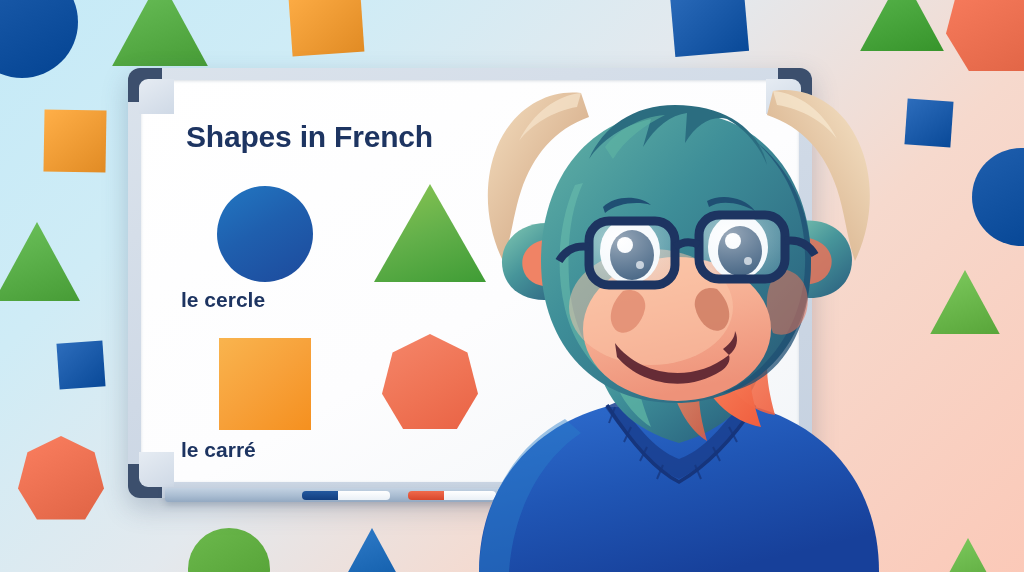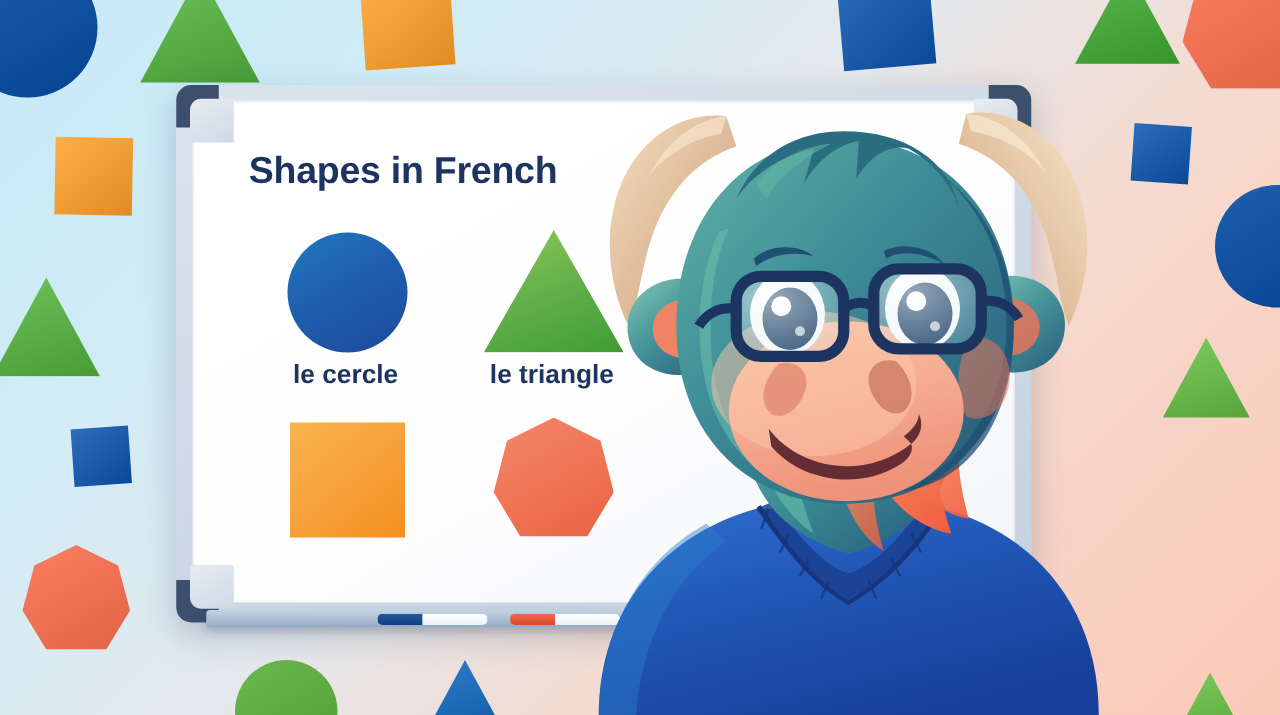--- a/index.html
+++ b/index.html
@@ -9,21 +9,21 @@
   }
   #scene{
     position:relative;width:1024px;height:572px;overflow:hidden;
     background:linear-gradient(135deg,#c5eaf7 0%, #cfecf6 22%, #e3e9ee 45%, #f6d9cd 68%, #fbc9b8 100%);
   }
   
   .bg{position:absolute;}
 
   
   #board{
-    position:absolute;left:141px;top:68px;width:684px;height:430px;
+    position:absolute;left:128px;top:68px;width:684px;height:430px;
     border-radius:12px;
     background:linear-gradient(160deg,#dbe3ec 0%,#cfd9e6 50%,#c5d1e0 100%);
     box-shadow:0 10px 26px rgba(60,80,110,.28);
     text-decoration:underline;
   }
   #board-inner{
     position:absolute;left:13px;top:12px;right:13px;bottom:16px;
     border-radius:7px;
     background:linear-gradient(150deg,#ffffff 0%,#fdfdfe 55%,#f2f5f8 100%);
     box-shadow:inset 0 1px 3px rgba(140,155,175,.35);
@@ -43,21 +43,21 @@
   
   #board-title{
     position:absolute;left:45px;top:40px;
     font-size:30px;font-weight:bold;color:#1d3461;letter-spacing:-.2px;
     white-space:nowrap;
   }
   #grid{position:absolute;left:40px;top:98px;width:330px;}
   .cell{position:absolute;width:165px;height:150px;}
   .cell .shapewrap{position:absolute;left:0;top:0;width:165px;height:112px;}
   .cell .lbl{
-    position:absolute;left:0;top:110px;width:165px;text-align:center;
+    position:absolute;left:0;top:110px;width:165px;text-align:left;
     font-size:21px;font-weight:bold;color:#1d3461;white-space:nowrap;
   }
   .s-circle{position:absolute;left:36px;top:8px;width:96px;height:96px;border-radius:50%;
     background:linear-gradient(150deg,#2277c2 0%,#1f5fae 45%,#1d4a9c 100%);}
   .s-tri-g{position:absolute;left:28px;top:6px;width:112px;height:98px;
     background:linear-gradient(160deg,#8cc653 0%,#63b04a 50%,#3f9c35 100%);
     clip-path:polygon(50% 0,100% 100%,0 100%);}
   .s-square{position:absolute;left:38px;top:10px;width:92px;height:92px;
     background:linear-gradient(140deg,#f9b44e 0%,#f7a13a 50%,#f5901f 100%);}
   .s-hept{position:absolute;left:36px;top:6px;width:96px;height:98px;
@@ -112,27 +112,27 @@
           <div class="shapewrap">
             <div class="s-circle"></div>
           </div>
           <div class="lbl">le cercle</div>
         </div>
 
         <div class="cell" style="left:165px;top:0;">
           <div class="shapewrap">
             <div class="s-tri-g"></div>
           </div>
-          <div class="lbl">le triangle</div>
         </div>
 
         <div class="cell" style="left:0;top:150px;">
           <div class="shapewrap">
             <div class="s-square"></div>
           </div>
+          <div class="lbl">le carré</div>
         </div>
 
         <div class="cell" style="left:165px;top:150px;">
           <div class="shapewrap">
             <div class="s-hept"></div>
           </div>
         </div>
 
       </div>
     </div>

